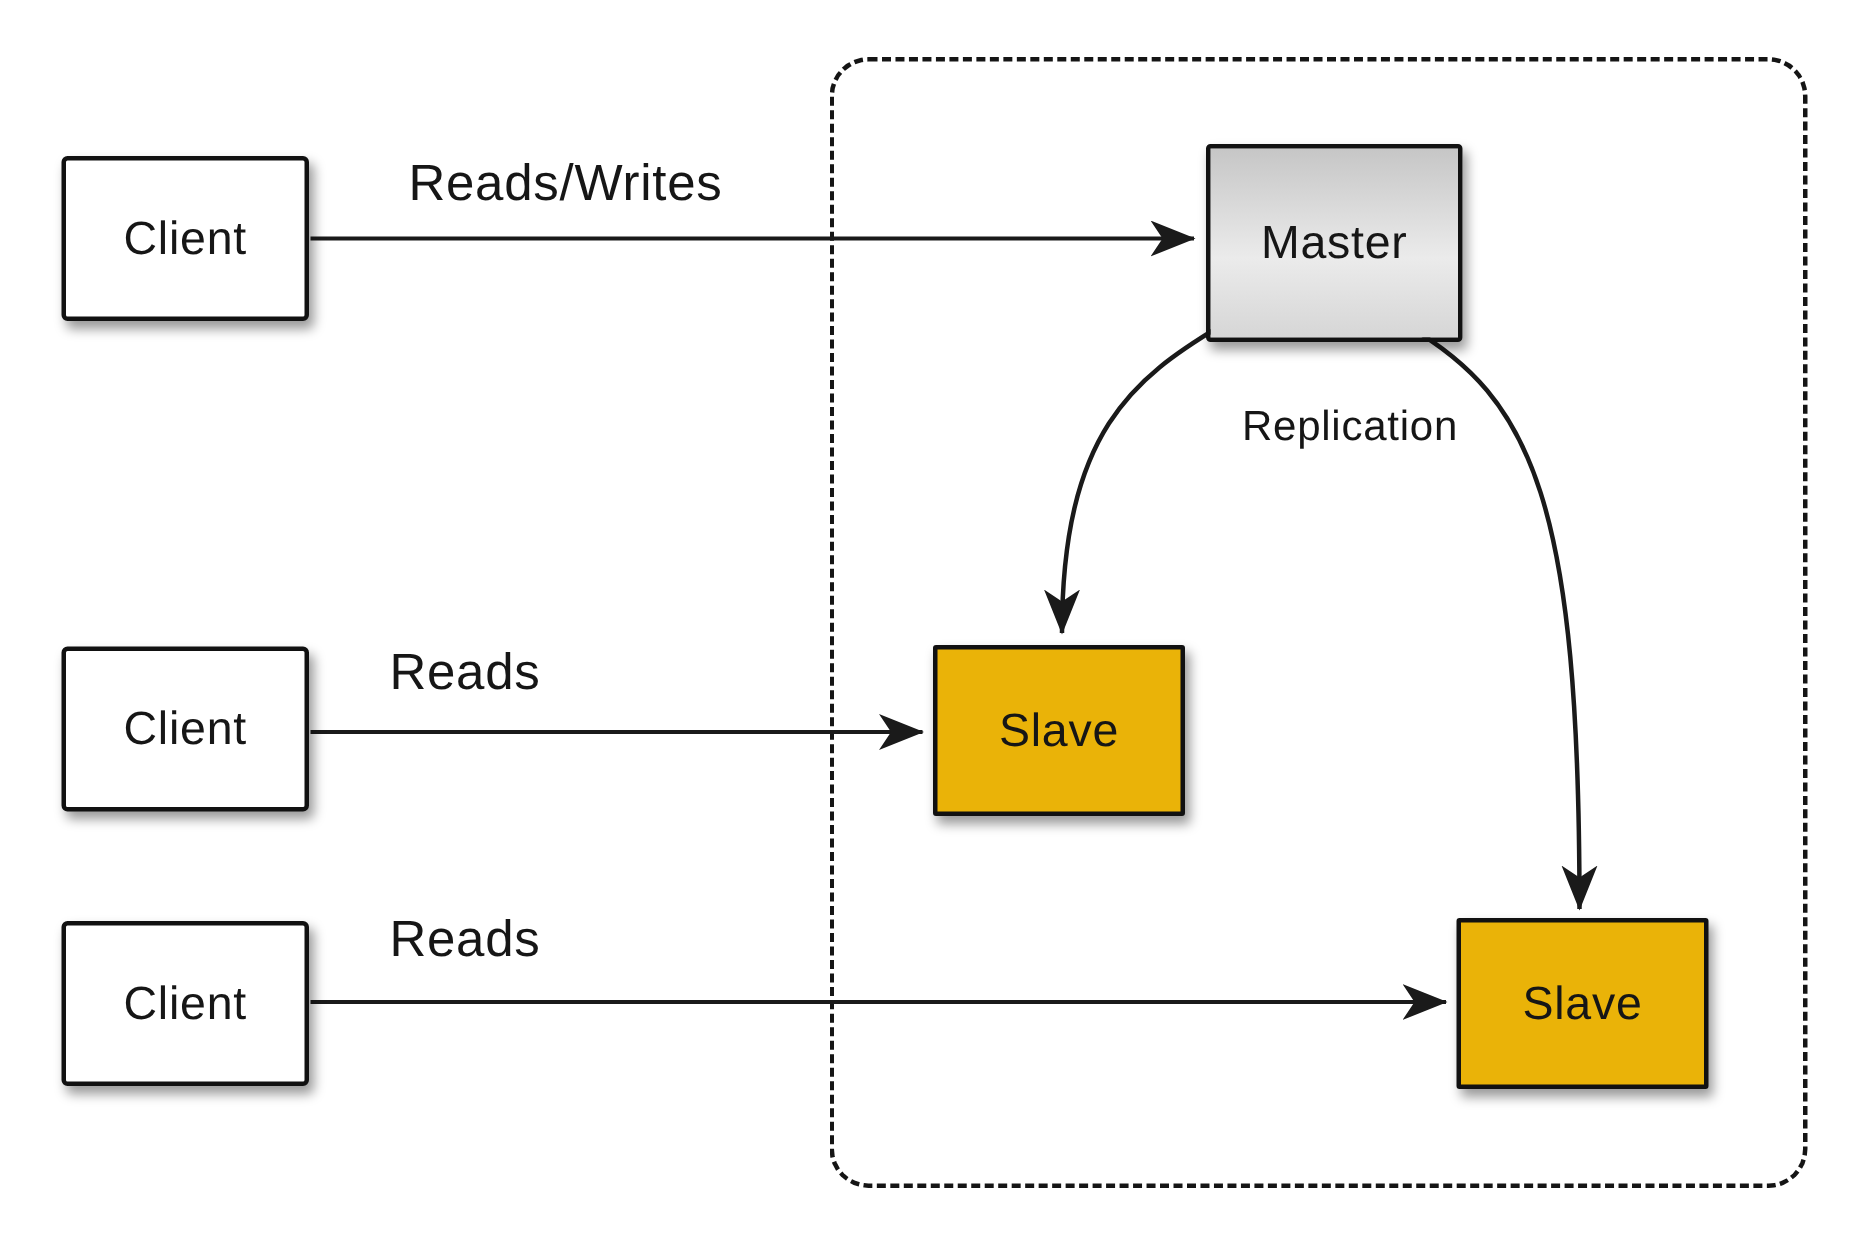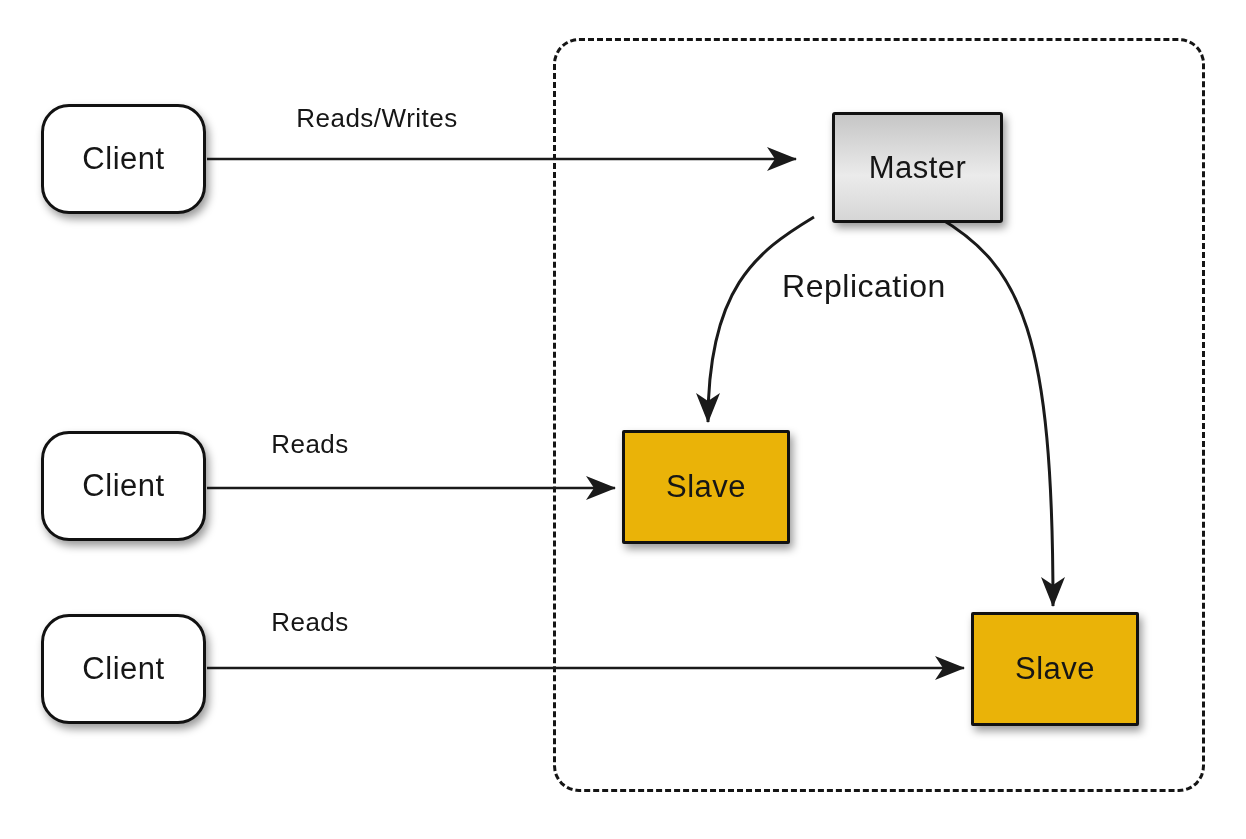--- a/index.html
+++ b/index.html
@@ -40,37 +40,36 @@
     border: 3.5px solid #111111;
     font-size: 31px;
     letter-spacing: 0.5px;
     color: #161616;
     box-shadow: 3px 5px 8px rgba(0,0,0,0.40);
   }
   .node.client {
     left: 41px;
     width: 165px; height: 110px;
     background: #ffffff;
-    border-radius: 28px;
+    border-radius: 4px;
   }
   .node.master {
-    left: 804px; top: 112px;
-    width: 171px; height: 111px;
+    left: 804px; top: 96px;
+    width: 171px; height: 132px;
     background: linear-gradient(180deg, #c6c6c6 0%, #ebebeb 58%, #d6d6d6 100%);
     border-radius: 3px;
-    margin-left: 28px;
   }
   .node.slave {
     width: 168px; height: 114px;
     background: #eab308;
     border-radius: 2px;
   }
   .edge-label {
     position: absolute;
-    font-size: 26px;
+    font-size: 34px;
     letter-spacing: 0.5px;
     color: #161616;
     text-align: center;
     white-space: nowrap;
   }
 </style>
 </head>
 <body>
 
 <div class="canvas">
@@ -118,15 +117,15 @@
   <div class="node slave" style="left:971px; top:612px;">
     <span>Slave</span>
   </div>
 
   <div class="edge-label" style="left:232px; top:103px; width:290px;">Reads/Writes</div>
 
   <div class="edge-label" style="left:240px; top:429px; width:140px;">Reads</div>
 
   <div class="edge-label" style="left:240px; top:607px; width:140px;">Reads</div>
 
-  <div class="edge-label" style="left:754px; top:268px; width:220px; font-size:32px;">Replication</div>
+  <div class="edge-label" style="left:790px; top:268px; width:220px; font-size:28px;">Replication</div>
 
 </div>
 
 </body></html>

